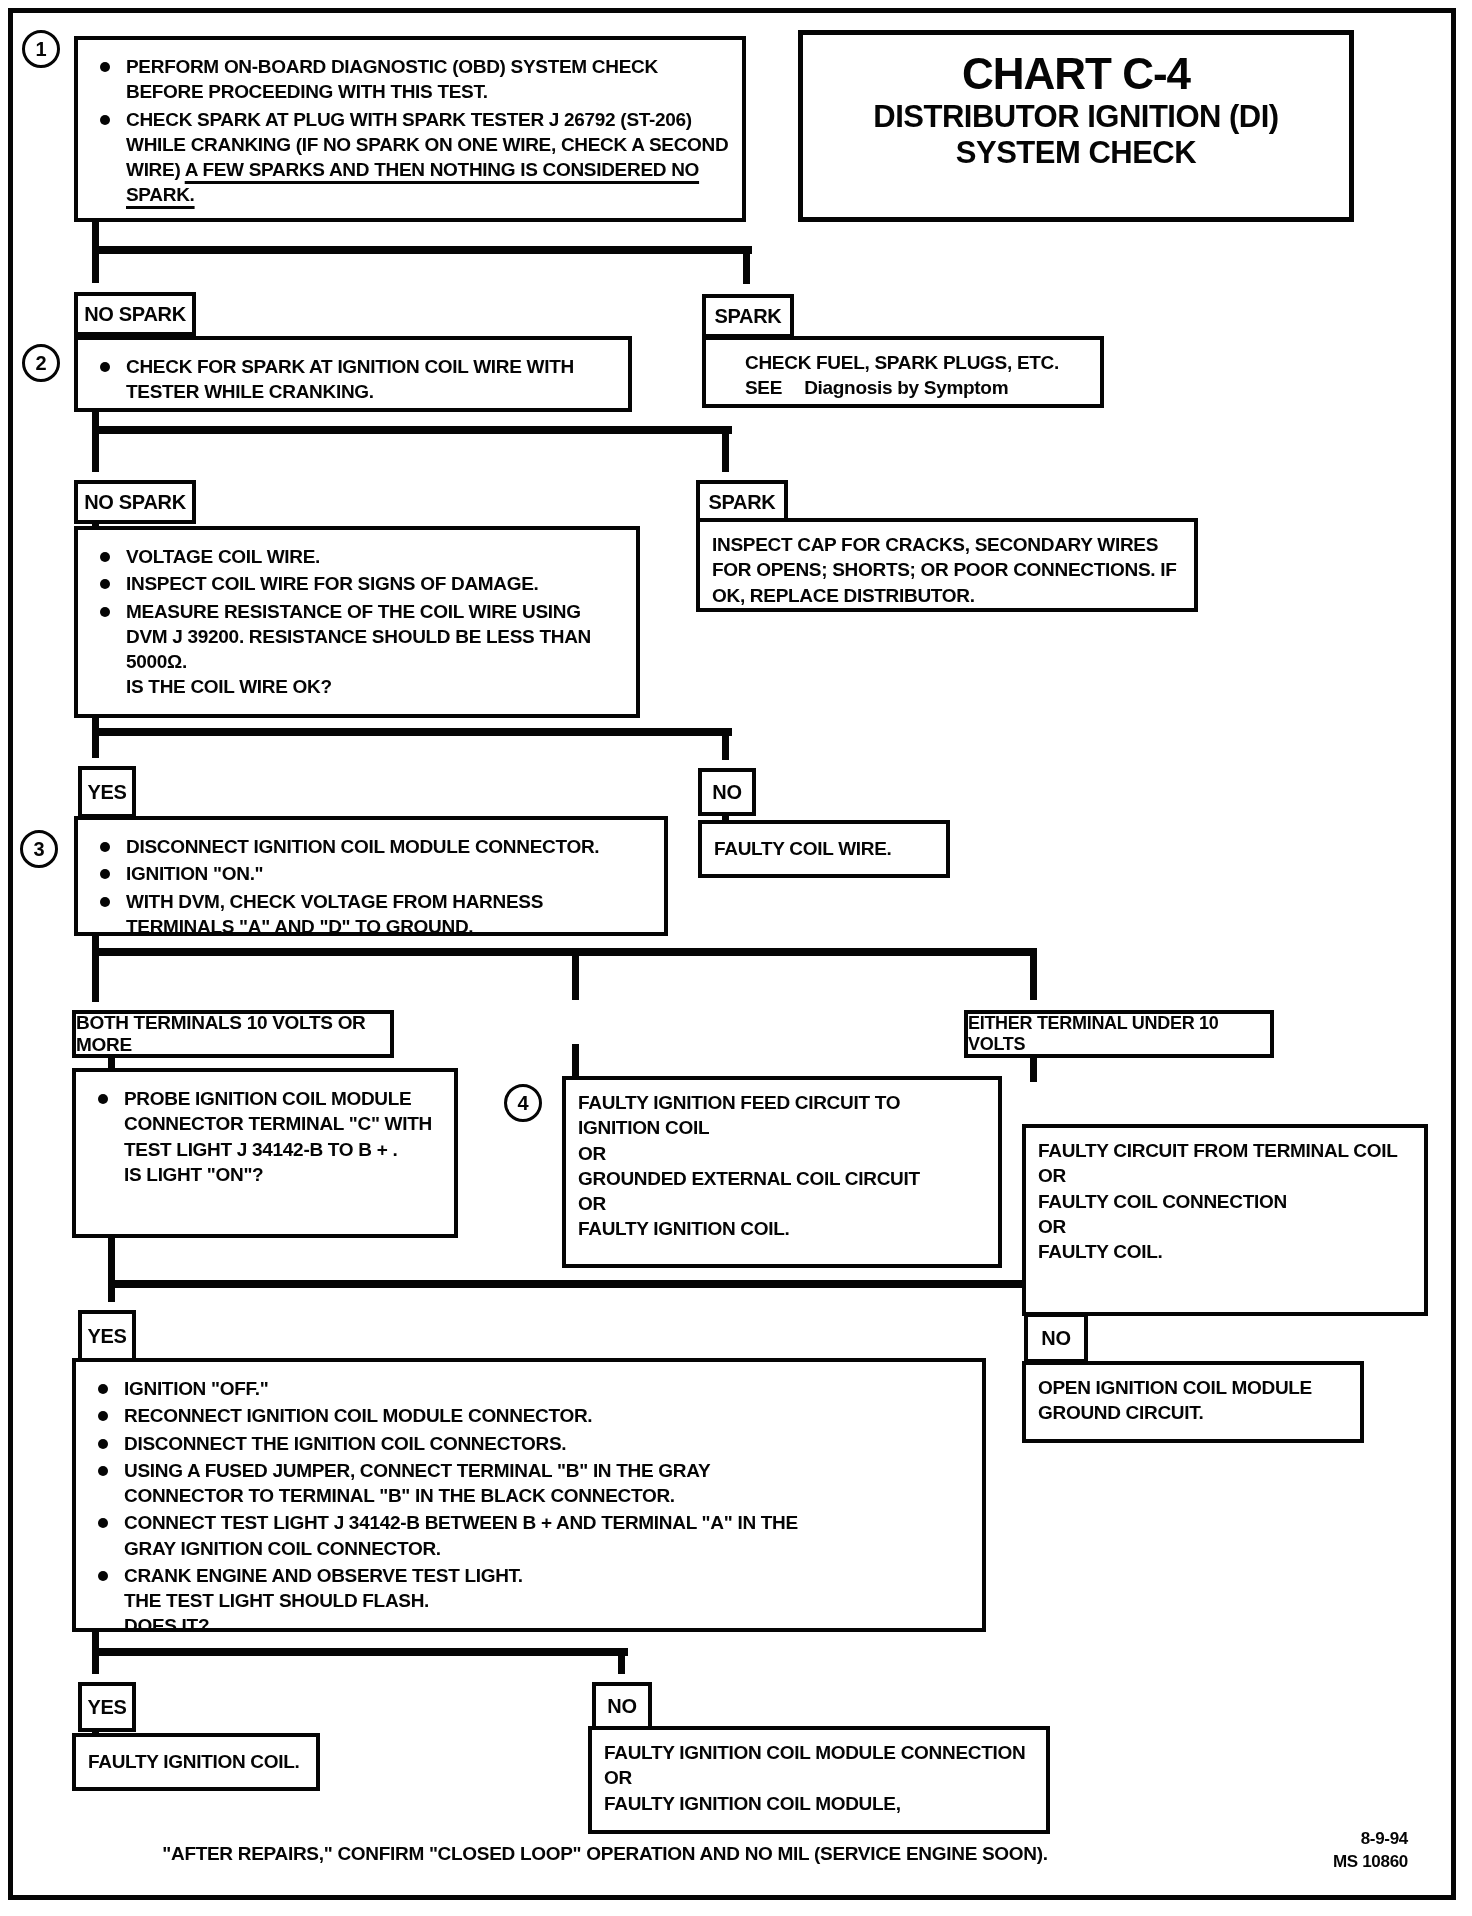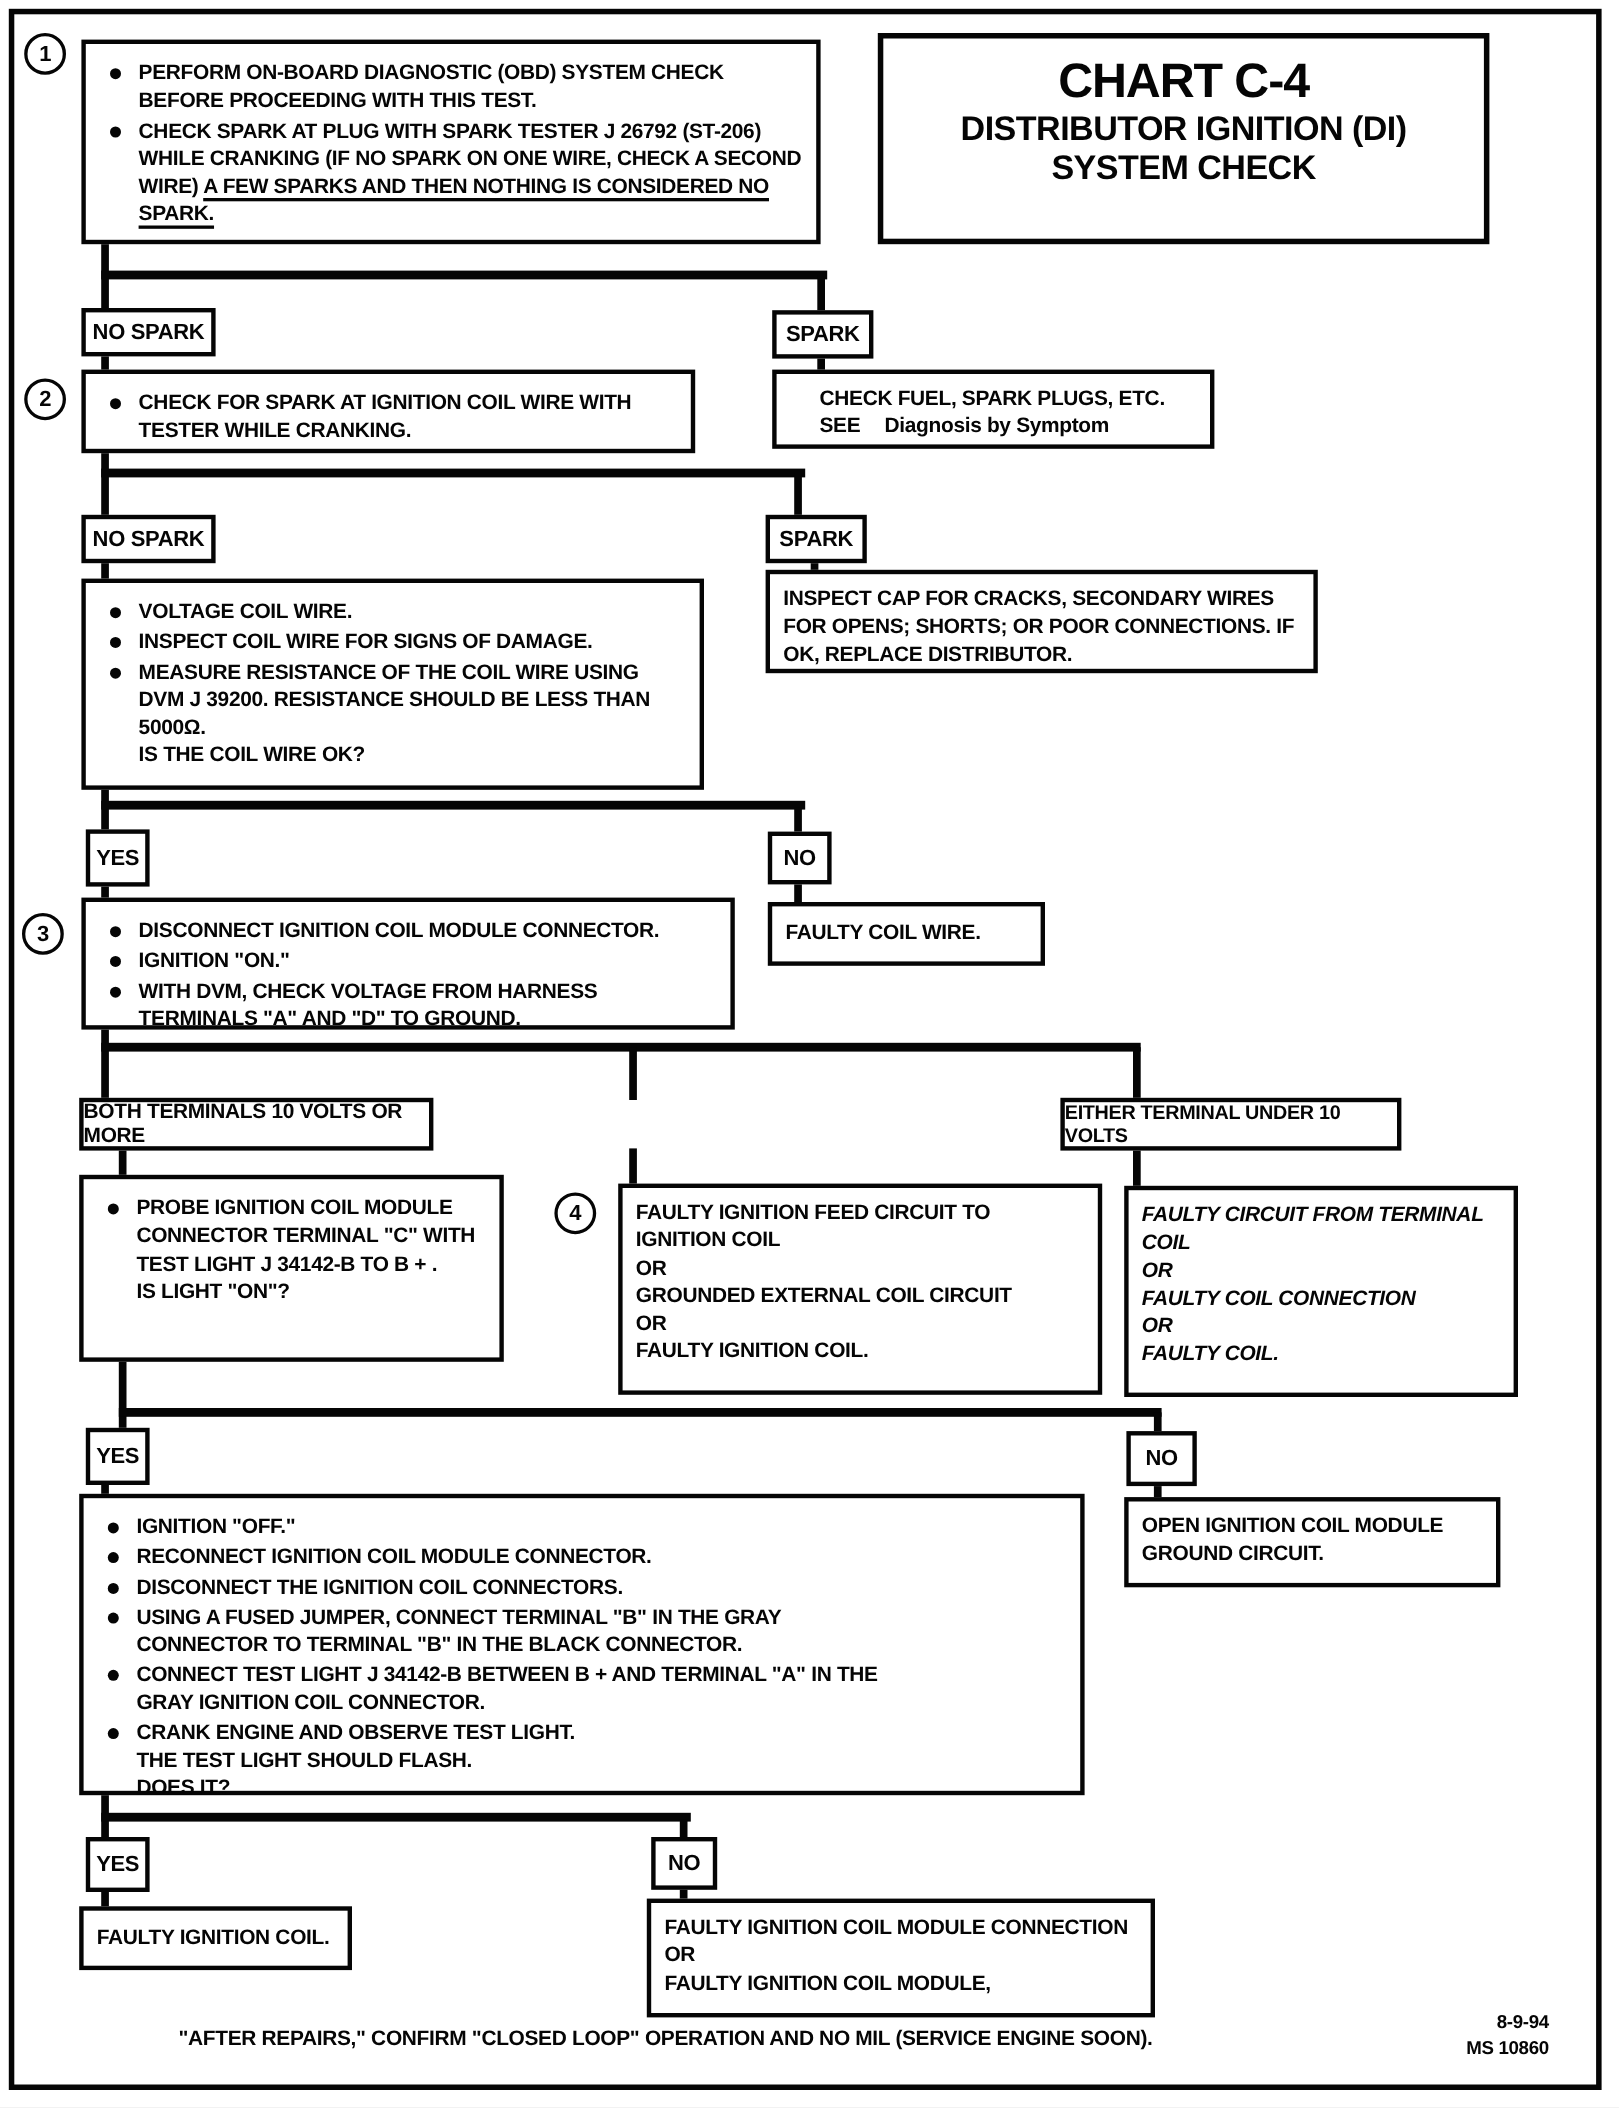--- a/index.html
+++ b/index.html
@@ -3,21 +3,21 @@
 <meta charset="utf-8">
 <style>
   html,body{margin:0;padding:0;background:#e8e8e8;}
   .page{
     position:relative;width:1472px;height:1916px;background:#ffffff;
     font-family:"Liberation Sans",sans-serif;font-weight:700;color:#050505;
     overflow:hidden;letter-spacing:-0.3px;
   }
   .frame{position:absolute;left:8px;top:8px;width:1448px;height:1892px;border:5px solid #050505;box-sizing:border-box;}
   .node{position:absolute;border:4px solid #050505;background:#fff;box-sizing:border-box;}
-  .label-node{display:flex;align-items:center;justify-content:center;font-size:20px;}
+  .label-node{display:flex;align-items:center;justify-content:center;font-size:20px;margin-top:12px;}
   .content{padding:12px 12px 8px 6px;font-size:19px;line-height:1.33;}
   .plain{padding:10px 12px;font-size:19px;line-height:1.33;}
   .brow{display:flex;margin:2px 0;}
   .dot{width:10px;height:10px;background:#050505;border-radius:50%;flex:0 0 10px;margin:8px 16px 0 16px;}
   .t{flex:1;}
   .u{text-decoration:underline;text-decoration-thickness:2.5px;text-underline-offset:5px;}
   .circle{position:absolute;width:38px;height:38px;border:3px solid #050505;border-radius:50%;
     display:flex;align-items:center;justify-content:center;font-size:20px;background:#fff;box-sizing:border-box;}
   .line{position:absolute;background:#050505;}
   .title-box{position:absolute;border:5px solid #050505;box-sizing:border-box;text-align:center;}
@@ -188,21 +188,21 @@
   </div>
 
   <div class="node plain orlines" style="left:562px;top:1076px;width:440px;height:192px;">
     <div>FAULTY IGNITION FEED CIRCUIT TO IGNITION COIL</div>
     <div>OR</div>
     <div>GROUNDED EXTERNAL COIL CIRCUIT</div>
     <div>OR</div>
     <div>FAULTY IGNITION COIL.</div>
   </div>
 
-  <div class="node plain orlines" style="left:1022px;top:1078px;width:358px;height:192px;font-style:italic;">
+  <div class="node plain orlines" style="left:1022px;top:1124px;width:406px;height:192px;">
     <div>FAULTY CIRCUIT FROM TERMINAL COIL</div>
     <div>OR</div>
     <div>FAULTY  COIL CONNECTION</div>
     <div>OR</div>
     <div>FAULTY COIL.</div>
   </div>
 
   <div class="node label-node" style="left:78px;top:1298px;width:58px;height:52px;">
       <span>YES</span>
     </div>

